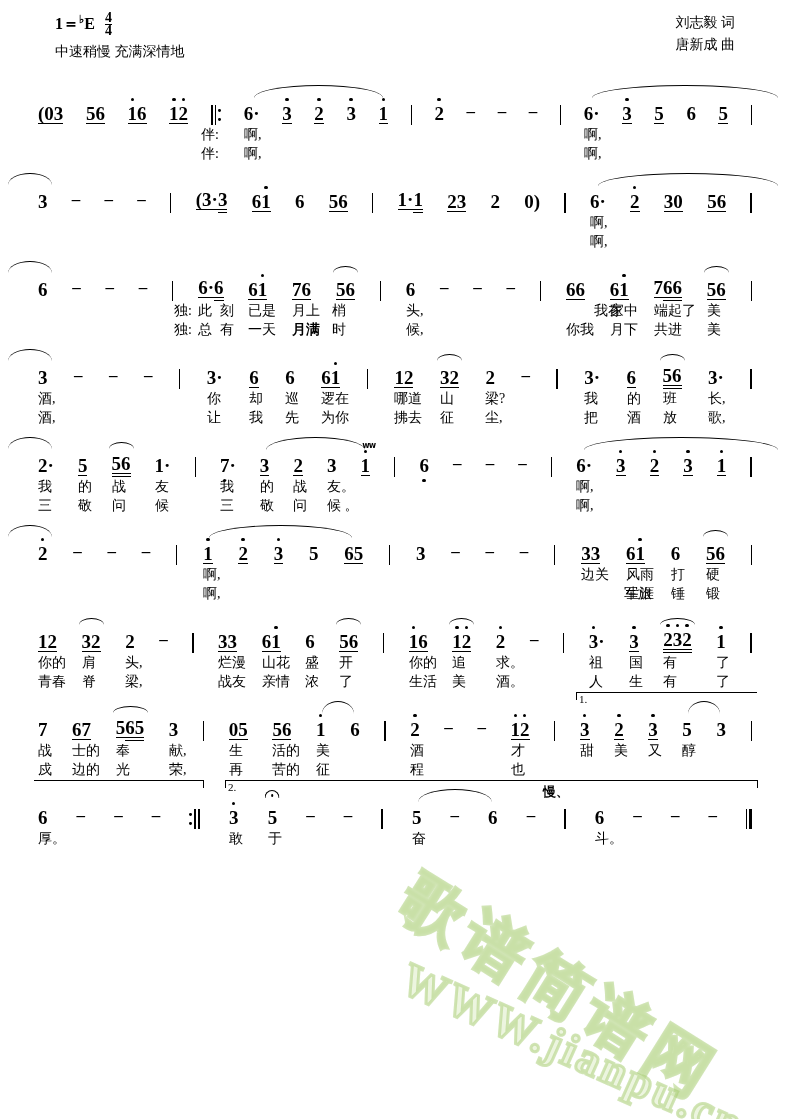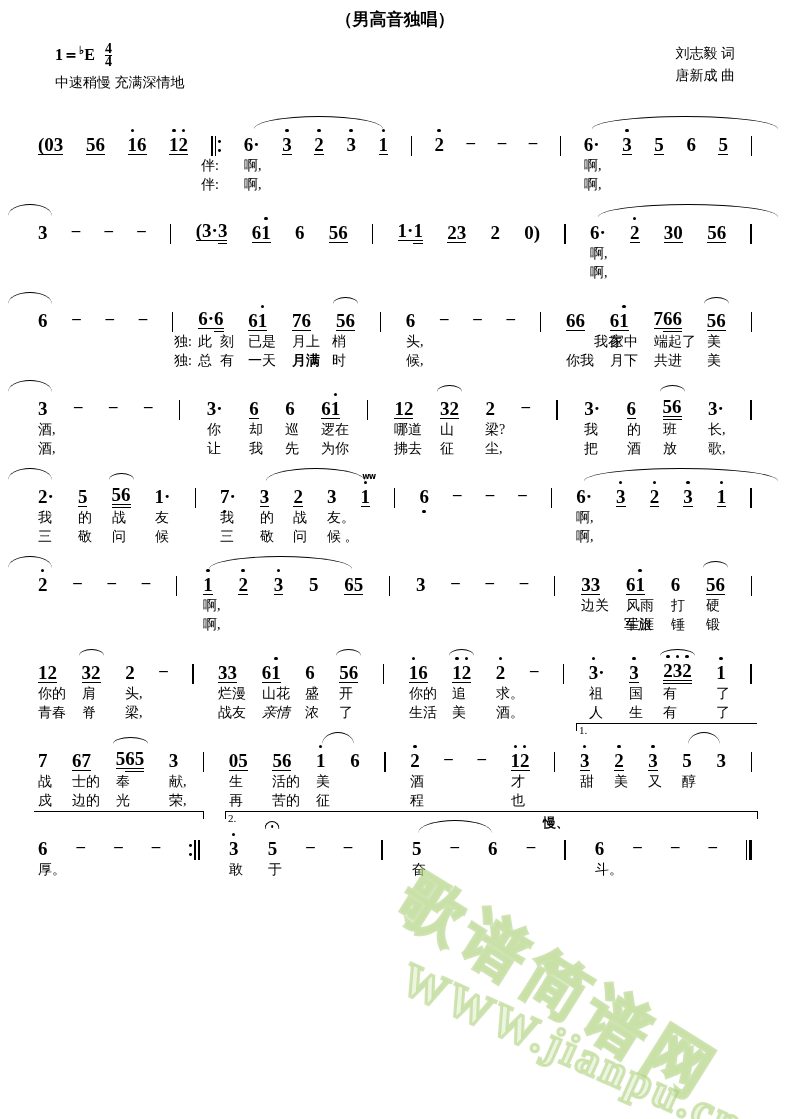--- a/index.html
+++ b/index.html
@@ -45,21 +45,20 @@
   .wm1,.wm2{position:absolute;font-weight:bold;pointer-events:none;
             color:rgba(255,255,255,0.28);-webkit-text-stroke:3px rgba(165,203,112,0.5);
             text-shadow:0 0 2px rgba(180,215,130,0.35);}
   .wm1{left:430px;top:855px;font-size:64px;letter-spacing:8px;transform:rotate(32deg);transform-origin:left top;}
   .wm2{left:415px;top:952px;font-size:46px;letter-spacing:3px;transform:rotate(24deg);transform-origin:left top;}
 </style>
 </head>
 <body>
 
 <div class="sheet">
-  <div class="subtitle">（男高音独唱）</div>
   <div class="meta">
     <div class="meta-left">
       <div class="keyrow">
         <span><span>1＝</span><sup>♭</sup><span>E</span></span>
         <span class="frac">
             <b>4</b>
             <b class="den">4</b>
           </span>
       </div>
       <div class="tempo">中速稍慢  充满深情地</div>
@@ -440,21 +439,21 @@
           <span class="syl" style="left: 551px;">祖</span>
           <span class="syl" style="left: 591px;">国</span>
           <span class="syl" style="left: 625px;">有</span>
           <span class="syl" style="left: 678px;">了</span>
         </div>
         <div class="lyr">
           <span class="syl" style="left: 0px;">青春</span>
           <span class="syl" style="left: 44px;">脊</span>
           <span class="syl" style="left: 87px;">梁,</span>
           <span class="syl" style="left: 180px;">战友</span>
-          <span class="syl" style="left: 224px; font-style: italic;">亲情</span>
+          <span class="syl" style="left: 224px;">亲情</span>
           <span class="syl" style="left: 267px;">浓</span>
           <span class="syl" style="left: 301px;">了</span>
           <span class="syl" style="left: 371px;">生活</span>
           <span class="syl" style="left: 414px;">美</span>
           <span class="syl" style="left: 458px;">酒。</span>
           <span class="syl" style="left: 551px;">人</span>
           <span class="syl" style="left: 591px;">生</span>
           <span class="syl" style="left: 625px;">有</span>
           <span class="syl" style="left: 678px;">了</span>
         </div>

